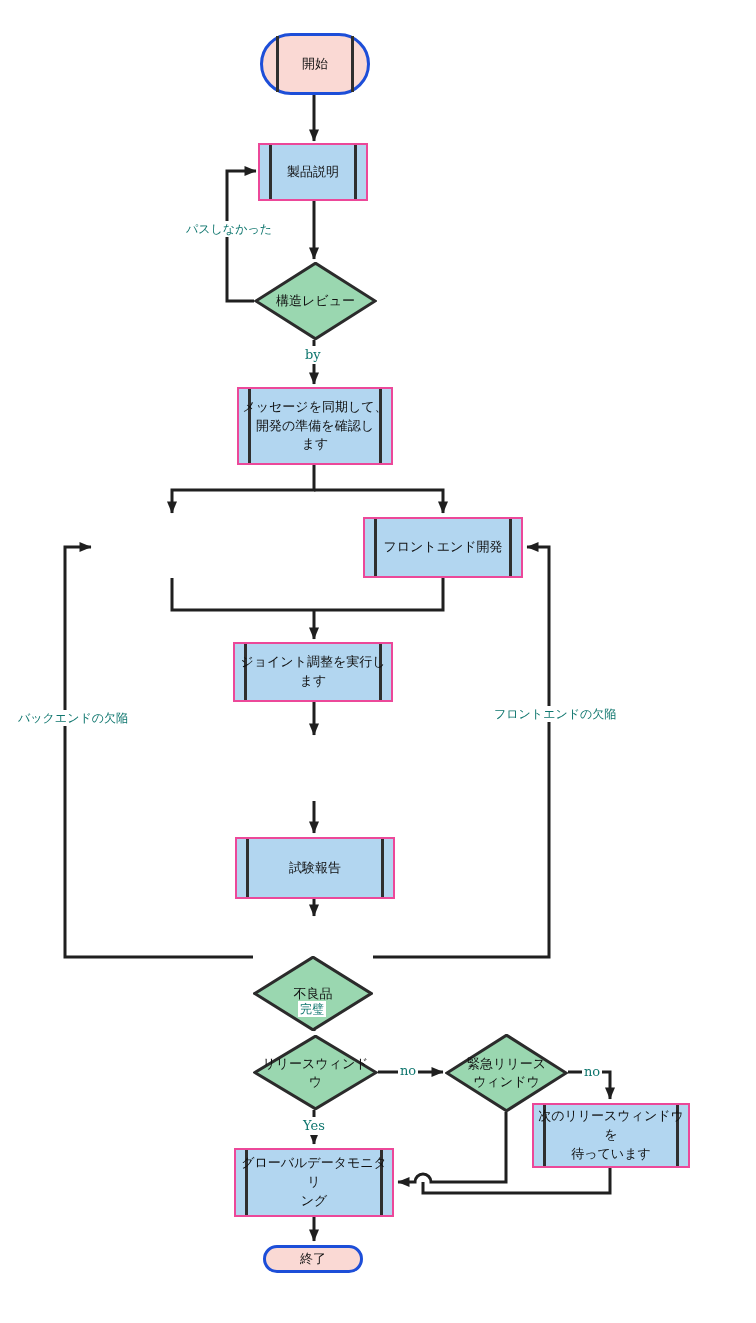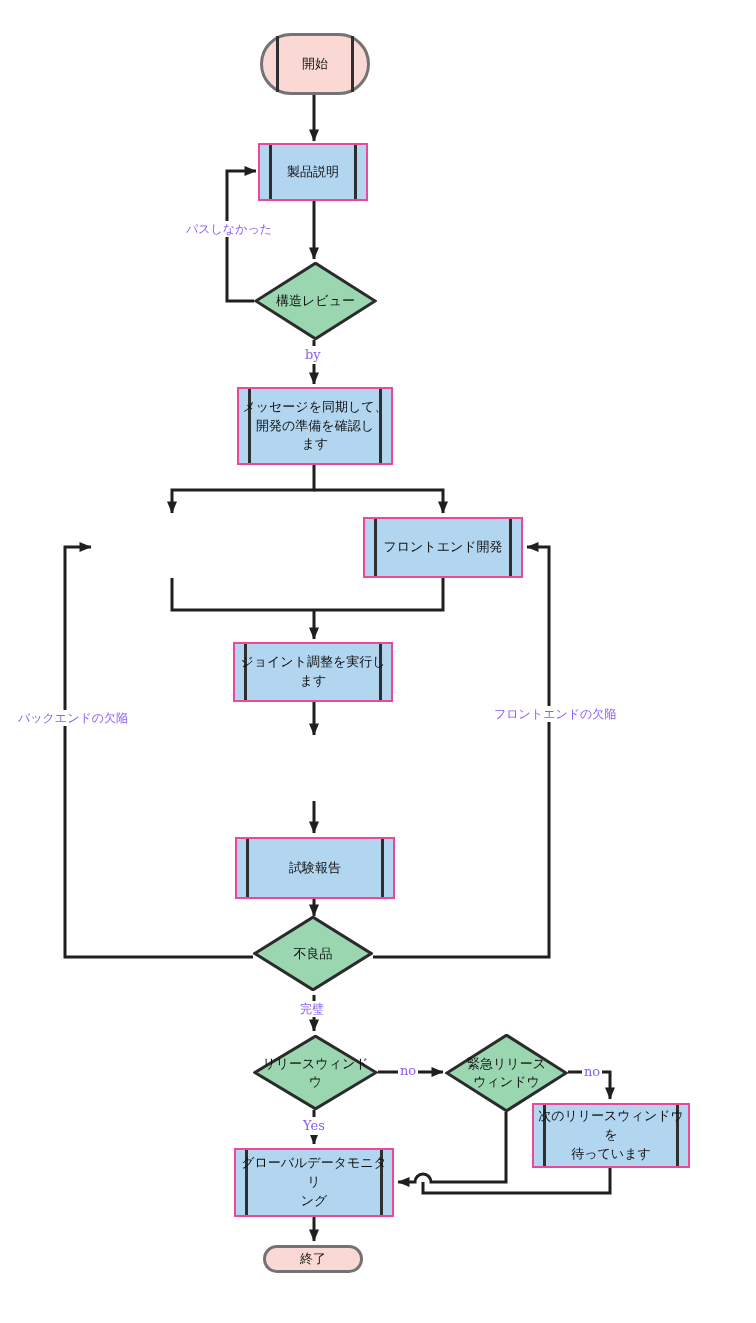--- a/index.html
+++ b/index.html
@@ -9,33 +9,33 @@
   }
   .edges { position:absolute; left:0; top:0; z-index:1; }
   .edge { fill:none; stroke:#1f1f1f; stroke-width:3; stroke-linecap:butt; stroke-linejoin:miter; }
 
   .node {
     position:absolute; z-index:2; box-sizing:border-box;
     display:flex; align-items:center; justify-content:center;
     text-align:center; color:#111; font-size:13px; line-height:1.45;
     white-space:pre-line;
   }
-  .terminal { background:#fad9d4; border:3px solid #737373; border-radius:32px; }
+  .terminal { background:#fad9d4; border:3px solid #1d4ed8; border-radius:32px; }
   .process  { background:#b2d6f0; border:2px solid #ec4899; }
   .bar { position:absolute; top:0; bottom:0; width:3px; background:#2f2f2f; }
   .bar-l { left:9px; } .bar-r { right:9px; }
   .terminal .bar-l { left:13px; } .terminal .bar-r { right:13px; }
   .decision { background:transparent; border:none; }
   .diamond-shape { position:absolute; left:0; top:0; width:100%; height:100%; }
   .diamond-shape polygon { fill:#9ad7b0; stroke:#2b2b2b; stroke-width:3; }
   .node-label { position:relative; z-index:1; padding:0 3px; }
   .decision .node-label { line-height:1.35; }
 
   .edge-label {
-    position:absolute; z-index:3; background:#ffffff; color:#8b5cf6;
+    position:absolute; z-index:3; background:#ffffff; color:#0f766e;
     font-size:12px; line-height:1.2; padding:1px 2px; white-space:nowrap;
   }
   .latin { font-family:"DejaVu Serif", serif; font-size:13px; }
 </style>
 </head>
 <body>
 
 <div class="canvas">
 
   <svg class="edges" width="756" height="1323" viewBox="0 0 756 1323">
@@ -107,21 +107,21 @@
 ます</span>
   </div>
 
 
   <div class="node process" style="left:235px;top:837px;width:160px;height:62px">
     <span class="bar bar-l"></span>
     <span class="bar bar-r"></span>
     <span class="node-label">試験報告</span>
   </div>
 
-  <div class="node decision" style="left:253px;top:916px;width:120px;height:75px">
+  <div class="node decision" style="left:253px;top:956px;width:120px;height:75px">
     <svg class="diamond-shape" viewBox="0 0 100 100" preserveAspectRatio="none">
       <polygon points="50,1.5 98.5,50 50,98.5 1.5,50" vector-effect="non-scaling-stroke"></polygon>
     </svg>
     <span class="node-label">不良品</span>
   </div>
 
   <div class="node decision" style="left:253px;top:1035px;width:125px;height:75px">
     <svg class="diamond-shape" viewBox="0 0 100 100" preserveAspectRatio="none">
       <polygon points="50,1.5 98.5,50 50,98.5 1.5,50" vector-effect="non-scaling-stroke"></polygon>
     </svg>

